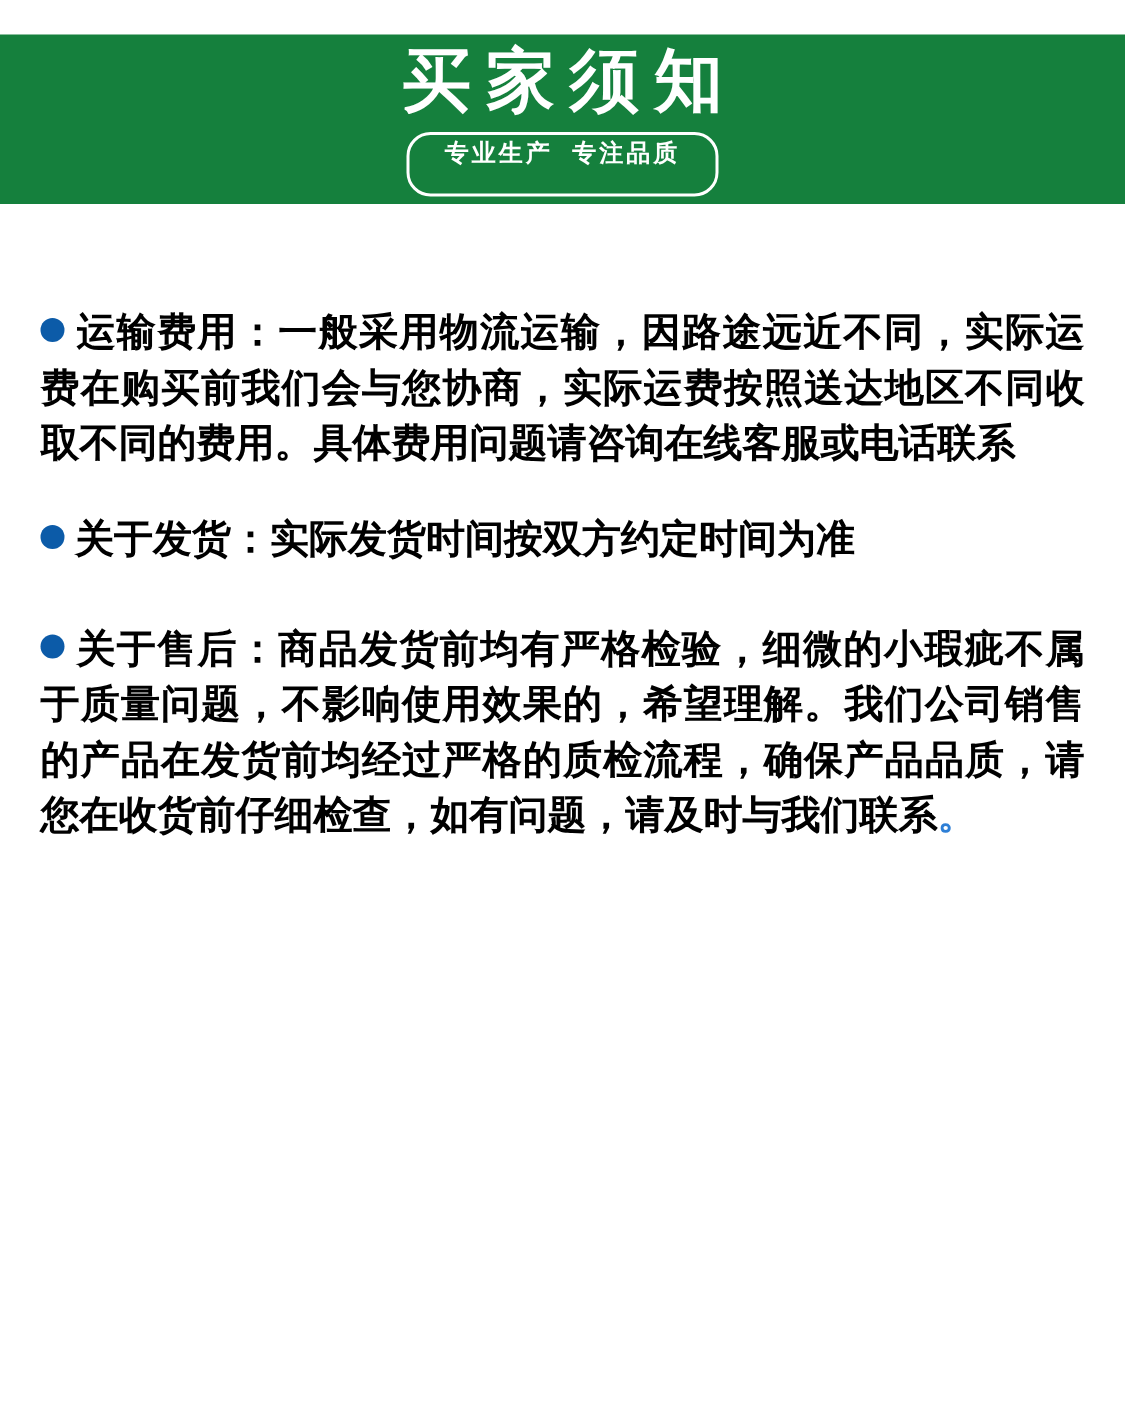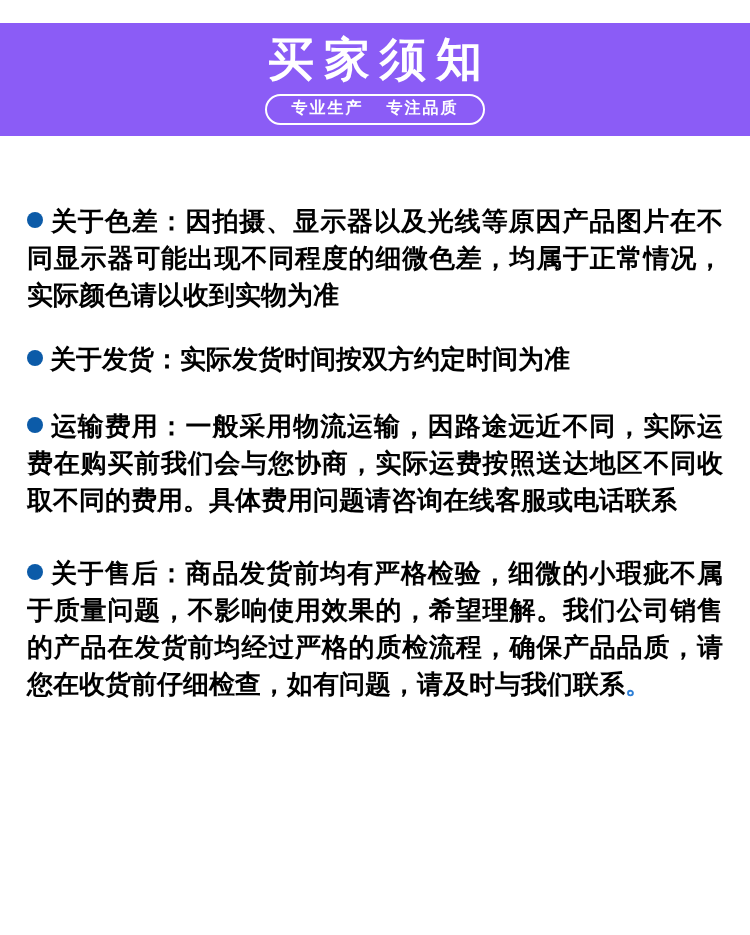--- a/index.html
+++ b/index.html
@@ -8,44 +8,43 @@
     background: #ffffff;
     font-family: "Liberation Sans", "DejaVu Sans", sans-serif;
   }
   body { height: 935px; overflow: hidden; }
 
   
   .banner {
     margin-top: 23px;
     width: 750px;
     height: 113px;
-    background: #8b5cf6;
+    background: #15803d;
     color: #ffffff;
     display: flex;
     flex-direction: column;
     align-items: center;
     justify-content: center;
   }
   .banner-title {
     font-size: 46px;
     font-weight: bold;
     letter-spacing: 10px;
     padding-left: 10px; 
     line-height: 1.1;
   }
   .banner-pill {
     margin-top: 9px;
     border: 2px solid #ffffff;
     border-radius: 16px;
-    padding: 2px 24px 4px 24px;
+    padding: 2px 24px 16px 24px;
     font-size: 16px;
     font-weight: bold;
     letter-spacing: 2px;
     white-space: pre;
-    font-family: Liberation Mono, monospace;
   }
 
   
   .notices {
     padding: 67px 27px 0 27px;
   }
   .notice {
     font-size: 26px;
     font-weight: bold;
     color: #000000;
@@ -69,30 +68,27 @@
 </head>
 <body>
 
 <div class="banner">
   <div class="banner-title">买家须知</div>
   <div class="banner-pill">专业生产  专注品质</div>
 </div>
 
 <div class="notices">
 
+
+
   <p class="notice">
-    <span class="bullet"></span><span>关于色差：</span><span>因拍摄、显示器以及光线等原因产品图片在不同显示器可能出现不同程度的细微色差，均属于正常情况，实际颜色请以收到实物为准</span><span class="suffix"></span>
+    <span class="bullet"></span><span>运输费用：</span><span>一般采用物流运输，因路途远近不同，实际运费在购买前我们会与您协商，实际运费按照送达地区不同收取不同的费用。具体费用问题请咨询在线客服或电话联系</span><span class="suffix"></span>
   </p>
-
 
   <p class="notice gap-md">
     <span class="bullet"></span><span>关于发货：</span><span>实际发货时间按双方约定时间为准</span><span class="suffix"></span>
-  </p>
-
-  <p class="notice">
-    <span class="bullet"></span><span>运输费用：</span><span>一般采用物流运输，因路途远近不同，实际运费在购买前我们会与您协商，实际运费按照送达地区不同收取不同的费用。具体费用问题请咨询在线客服或电话联系</span><span class="suffix"></span>
   </p>
 
   <p class="notice gap-lg">
     <span class="bullet"></span><span>关于售后：</span><span>商品发货前均有严格检验，细微的小瑕疵不属于质量问题，不影响使用效果的，希望理解。我们公司销售的产品在发货前均经过严格的质检流程，确保产品品质，请您在收货前仔细检查，如有问题，请及时与我们联系</span><span class="suffix">。</span>
   </p>
 
 </div>
 
 </body></html>

